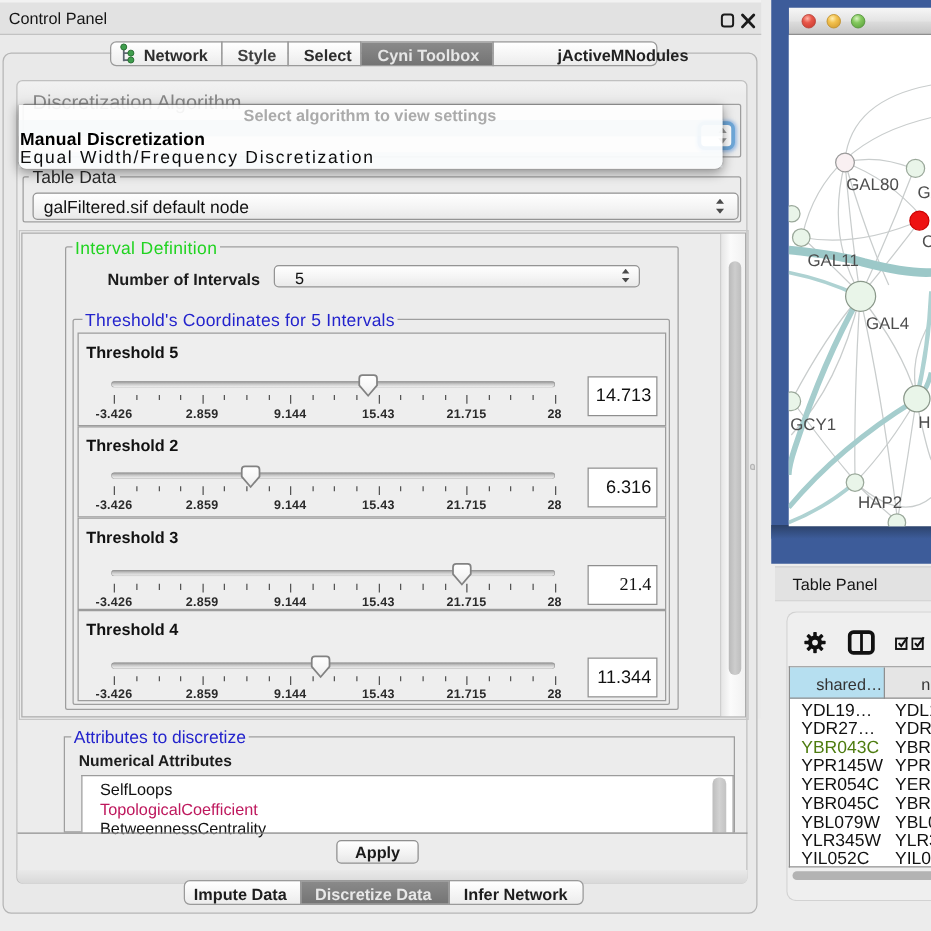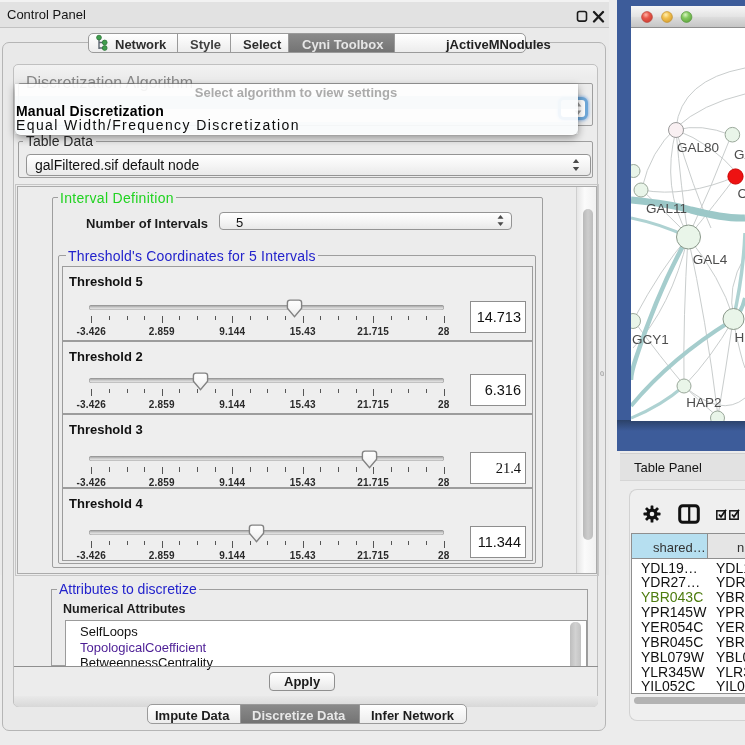--- a/index.html
+++ b/index.html
@@ -236,21 +236,21 @@
         <path d="M4 1.1 L13 1.1 Q15.6 1.1 15.6 3.7 L15.6 9.3 L8.5 17.6 L1.4 9.3 L1.4 3.7 Q1.4 1.1 4 1.1 Z" fill="url(#thg)" stroke="#828282" stroke-width="1.4"></path>
       </svg>
 <div class="abs" style="left:470px;top:525.5px;width:56px;height:32px;background:#fff;border:1.5px solid #8e8e8e;"></div>
 <div class="lbl" style="left:470px;top:533.8px;width:51px;font-size:14.5px;color:#111;text-align:right;">11.344</div>
 
 <div class="abs" style="left:51px;top:589px;width:537px;height:77px;border:1px solid #9e9e9e;border-top:1px solid #9e9e9e;"></div>
 <div class="lbl" style="left:57px;top:581px;font-size:14px;color:#2323cc;background:#ececec;padding:0 2px;">Attributes to discretize</div>
 <div class="lbl b" style="left:63px;top:601.5px;font-size:12.5px;color:#1c1c1c;">Numerical Attributes</div>
 <div class="abs" style="left:65px;top:620px;width:522px;height:46px;background:#fff;border:1px solid #9b9b9b;border-bottom:none;"></div>
 <div class="lbl" style="left:80px;top:624px;font-size:13px;color:#111;">SelfLoops</div>
-<div class="lbl" style="left:80px;top:640px;font-size:13px;color:#4c1d95;">TopologicalCoefficient</div>
+<div class="lbl" style="left:80px;top:640px;font-size:13px;color:#be185d;">TopologicalCoefficient</div>
 <div class="lbl" style="left:80px;top:654.5px;font-size:13px;color:#111;">BetweennessCentrality</div>
 <div class="abs" style="left:570px;top:622px;width:11px;height:44px;background:linear-gradient(90deg,#bdbdbd,#d2d2d2 50%,#c2c2c2);border-radius:5px 5px 0 0;"></div>
 <div class="abs" style="left:14px;top:666px;width:584px;height:1px;background:#8f8f8f;"></div>
 
 <div class="abs" style="left:269px;top:672px;width:66px;height:19px;border:1px solid #8f8f8f;border-radius:4px;background:linear-gradient(#ffffff,#f2f2f2 60%,#e7e7e7);"></div>
 <div class="lbl b" style="left:284px;top:674px;font-size:13px;color:#1a1a1a;">Apply</div>
 
 <div class="abs" style="left:14px;top:696px;width:584px;height:11px;background:linear-gradient(#e9e9e9,#d8d8d8);border-radius:0 0 5px 5px;"></div>
 
 <div class="abs" style="left:147px;top:704px;width:94px;height:20px;background:linear-gradient(#ffffff,#f4f4f4 60%,#ececec);border:1px solid #9a9a9a;border-radius:5px 0 0 5px;"></div>

